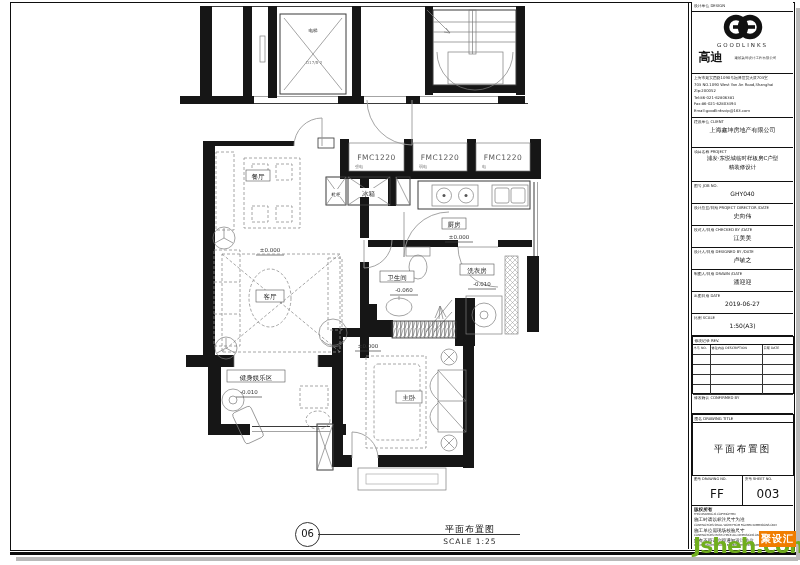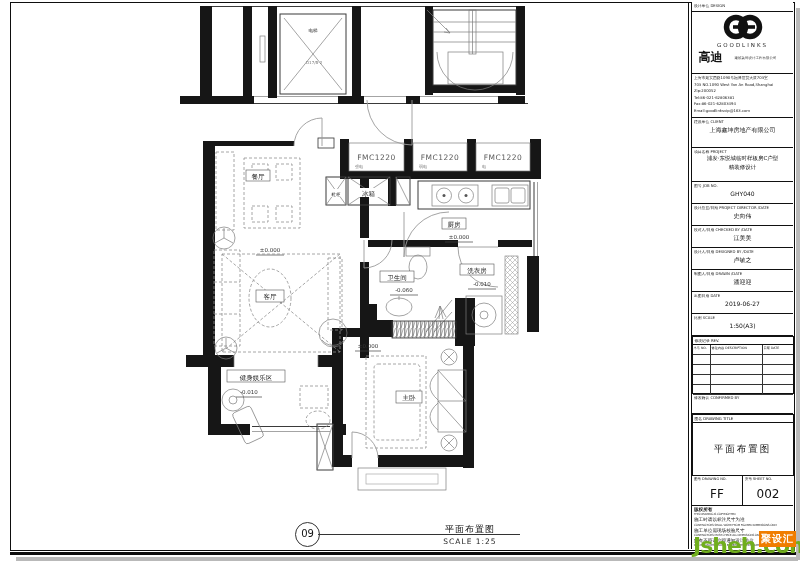--- a/index.html
+++ b/index.html
@@ -304,21 +304,21 @@
     <text class="lbl" x="409" y="400">主卧</text>
     <path class="arc" d="M352,458 L352,432 M352,432 A26,26 0 0 1 378,458"></path>
     <rect class="thin2" x="358" y="468" width="88" height="22"></rect>
     <rect x="366" y="474" width="72" height="10" fill="none" stroke="#aaa" stroke-width="0.7"></rect>
     <rect class="thin" x="317" y="424" width="16" height="46"></rect>
     <line class="thin2" x1="317" y1="424" x2="333" y2="470"></line>
     <line class="thin2" x1="333" y1="424" x2="317" y2="470"></line>
   </g>
 </svg>
 
-<div class="abs callout-circle">09</div>
+<div class="abs callout-circle">06</div>
 <div class="abs callout-line"></div>
 <div class="abs callout-title">平面布置图</div>
 <div class="abs callout-scale">SCALE 1:25</div>
 
 <div class="abs tb">
   <div class="tbh" style="height:10px">设计单位 DESIGN</div>
   <div class="logo-box">
     <svg width="46" height="28" viewBox="0 0 46 28">
       <g stroke="#111" stroke-width="5.5" fill="none">
         <circle cx="16" cy="14" r="9.5"></circle>
@@ -413,21 +413,21 @@
     <div class="hd">图名 DRAWING TITLE</div>
     <div class="bigtitle">平面布置图</div>
   </div>
   <div class="dwgrow">
     <div>
       <div class="hd">图号 DRAWING NO.</div>
       <div class="vv">FF</div>
     </div>
     <div>
       <div class="hd">页号 SHEET NO.</div>
-      <div class="vv">002</div>
+      <div class="vv">003</div>
     </div>
   </div>
   <div class="copyright">
     <div class="cr-cn">版权所有</div>
     <div class="cr-en">THIS DRAWING IS COPYRIGHTED</div>
     <div class="cr-cn" style="font-weight:normal">施工时请以标注尺寸为准</div>
     <div class="cr-en">CONTRACTORS SHALL WORK FROM FIGURED DIMENSIONS ONLY</div>
     <div class="cr-cn" style="font-weight:normal">施工单位需现场校验尺寸</div>
     <div class="cr-en">CONTRACTORS MUST CHECK ALL DIMENSIONS ON SITE</div>
     <div class="cr-cn" style="font-weight:normal">如有不符请立即通知设计单位</div>

